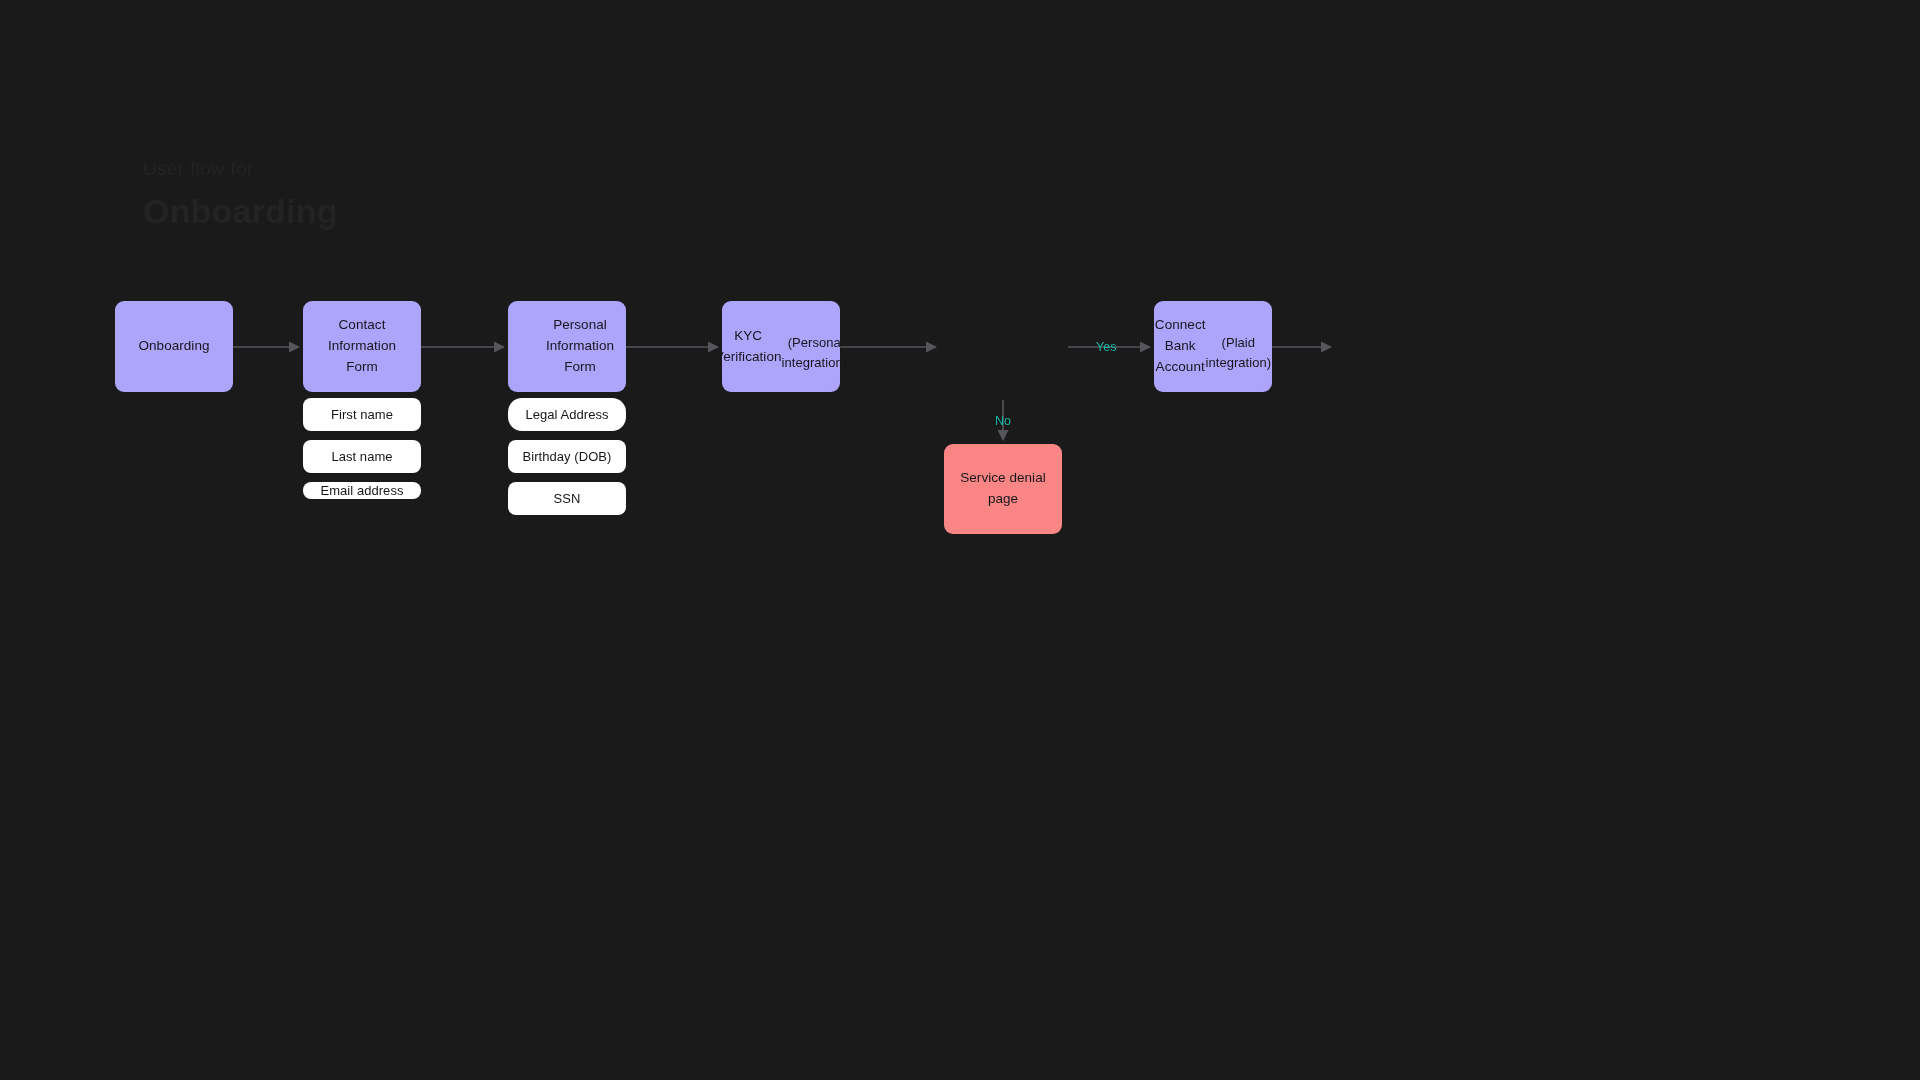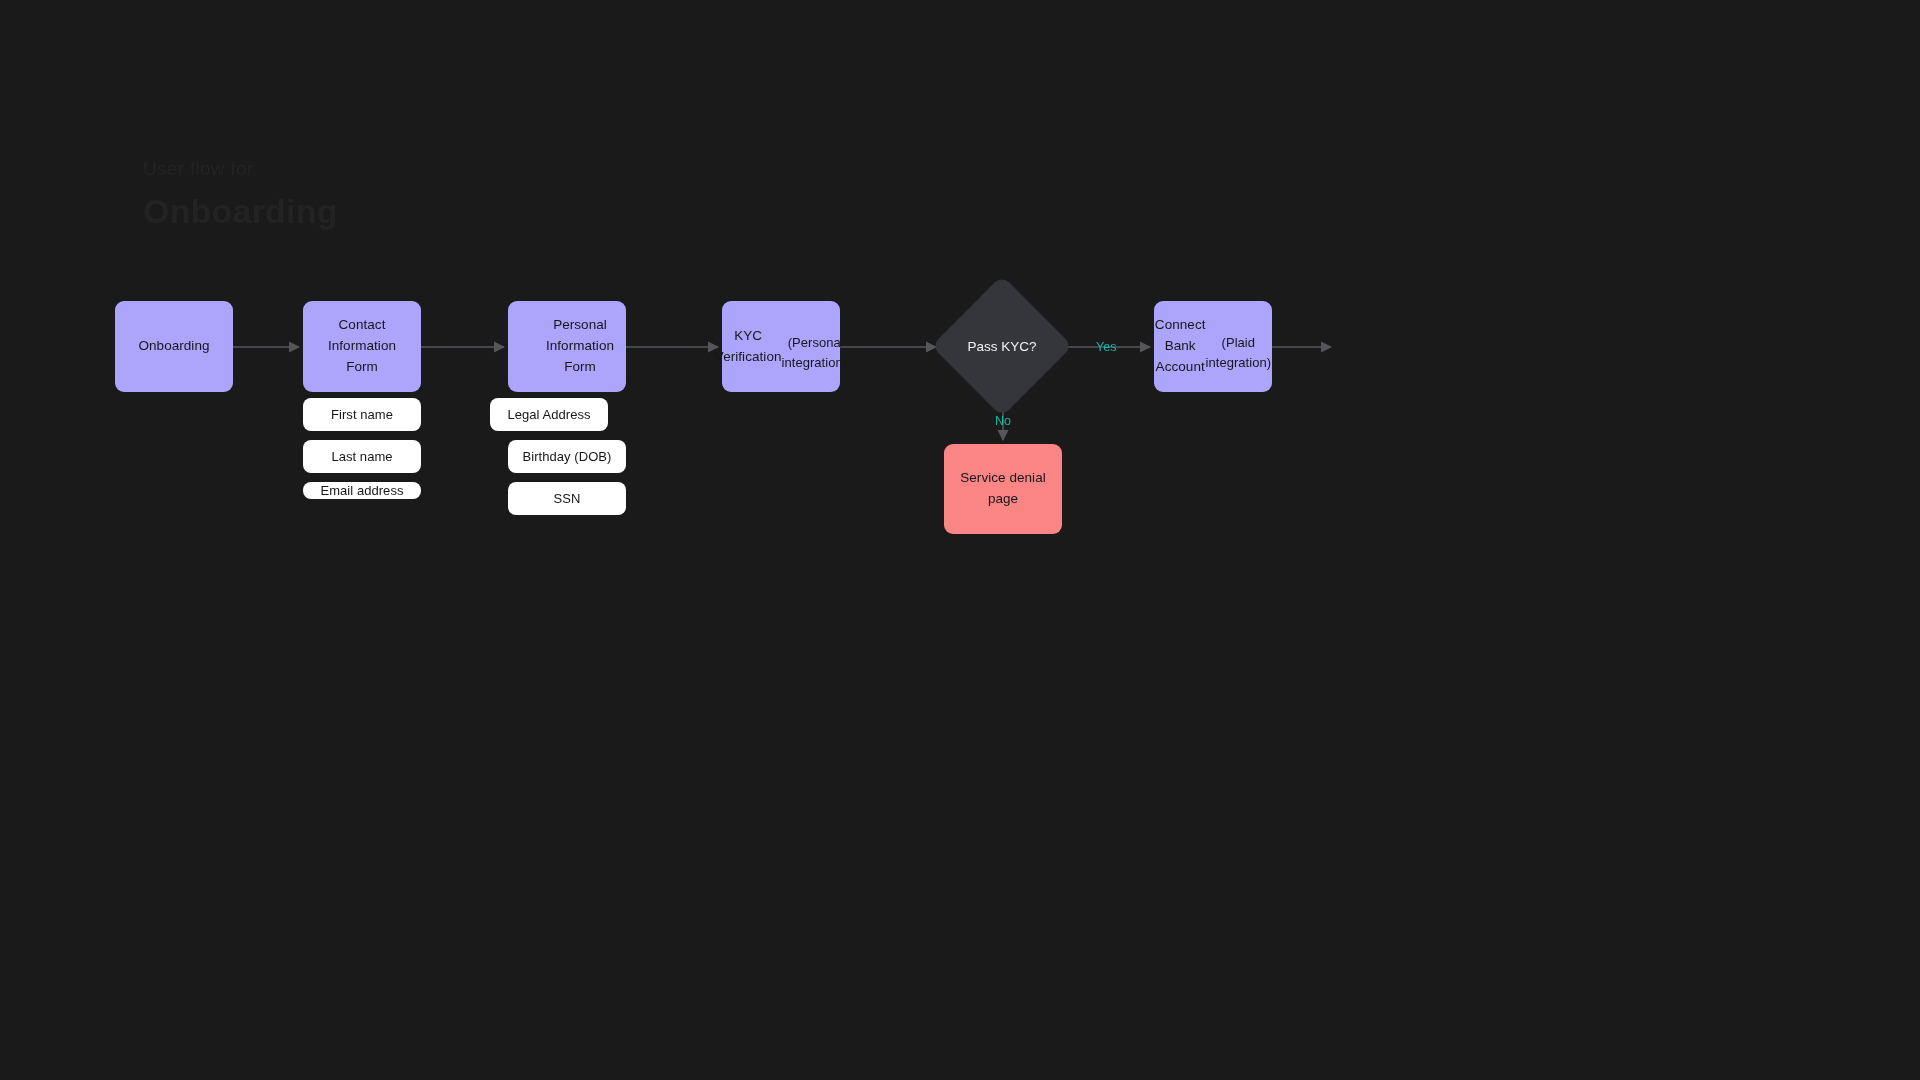--- a/index.html
+++ b/index.html
@@ -108,24 +108,20 @@
 
   <div class="node purple" style="left:508px;top:301px;width:118px;height:91px;padding-left:34px;">
     <div class="node-title">Personal<br>Information<br>Form</div>
   </div>
 
   <div class="node purple" style="left:722px;top:301px;width:118px;height:91px;">
     <div class="node-title">KYC<br>Verification</div>
     <div class="node-sub">(Persona integration)</div>
   </div>
 
-  <div class="diamond" style="left:952px;top:296px;width:100px;height:100px;">
-    <div class="shape"></div>
-    <div class="dlabel">Pass KYC?</div>
-  </div>
 
   <div class="node purple" style="left:1154px;top:301px;width:118px;height:91px;">
     <div class="node-title">Connect Bank<br>Account</div>
     <div class="node-sub">(Plaid integration)</div>
   </div>
 
 
   <div class="node red" style="left:944px;top:444px;width:118px;height:90px;">
     <div class="node-title">Service denial page</div>
   </div>
@@ -133,21 +129,21 @@
   <div class="chip" style="left:303px;top:398px;width:118px;height:33px;">
     <span>First name</span>
   </div>
   <div class="chip" style="left:303px;top:440px;width:118px;height:33px;">
     <span>Last name</span>
   </div>
   <div class="chip" style="left:303px;top:482px;width:118px;height:17px;">
     <span>Email address</span>
   </div>
 
-  <div class="chip" style="left:490px;top:398px;width:118px;height:33px;">
+  <div class="chip" style="left:508px;top:398px;width:118px;height:33px;border-radius:14px;">
     <span>Legal Address</span>
   </div>
   <div class="chip" style="left:508px;top:440px;width:118px;height:33px;">
     <span>Birthday (DOB)</span>
   </div>
   <div class="chip" style="left:508px;top:482px;width:118px;height:33px;">
     <span>SSN</span>
   </div>
 
 </div>

